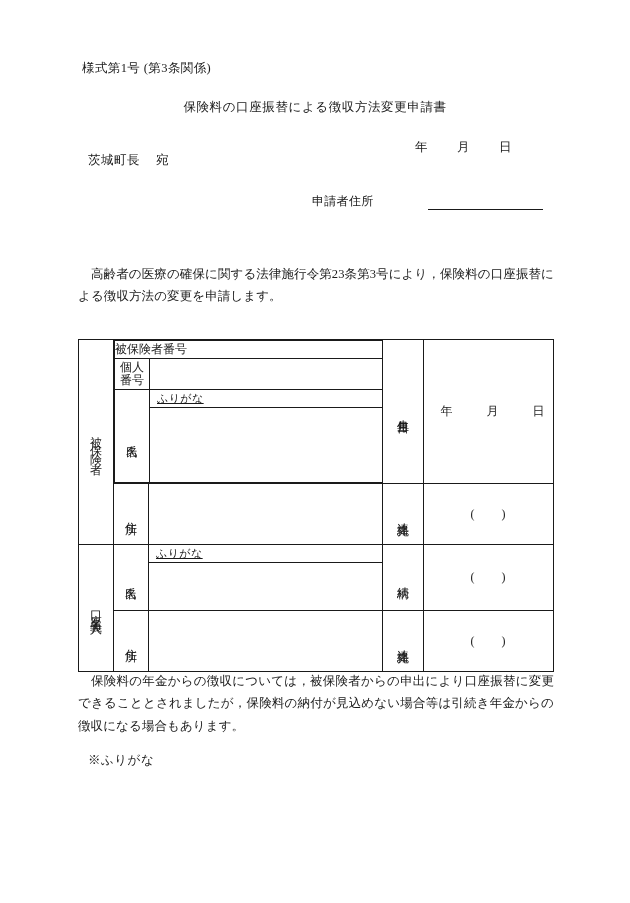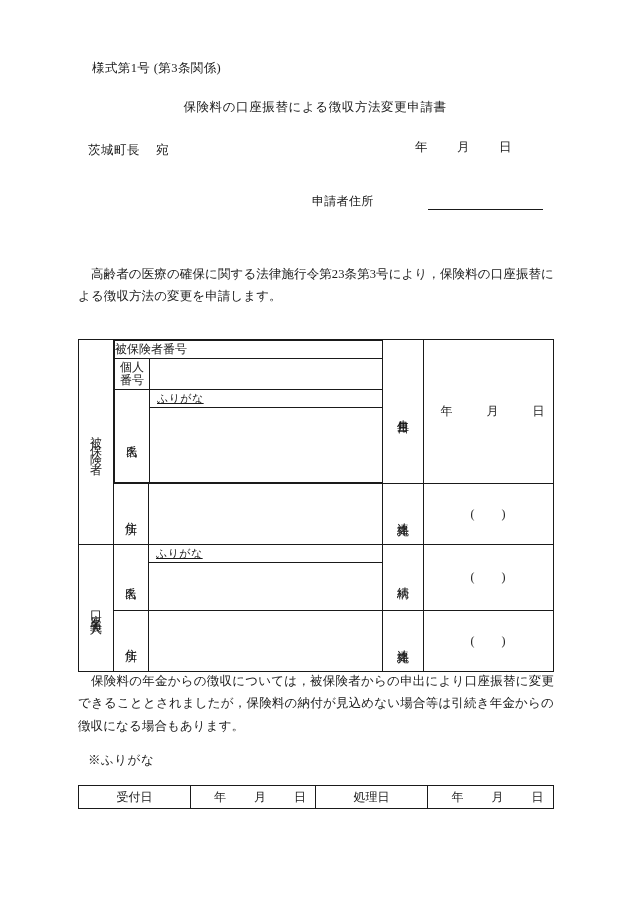--- a/index.html
+++ b/index.html
@@ -17,21 +17,21 @@
     height: 903px;
     background: #ffffff;
     overflow: hidden;
   }
 
   
   .abs { position: absolute; }
   .nowrap { white-space: nowrap; }
 
   #form-code {
-    left: 92px;
+    left: 82px;
     top: 60px;
     font-size: 12.5px;
     letter-spacing: 0.4px;
   }
 
   #doc-title {
     left: 0;
     top: 99px;
     width: 630px;
     text-align: center;
@@ -42,21 +42,21 @@
   #date-line {
     left: 415px;
     top: 139px;
     font-size: 12.5px;
   }
   #date-line .seg { display: inline-block; width: 42px; }
   #date-line .seg:last-child { width: auto; }
 
   #addressee {
     left: 88px;
-    top: 142px;
+    top: 152px;
     font-size: 12.5px;
     letter-spacing: 0.5px;
   }
   #addressee .gap { display: inline-block; width: 16px; }
 
   
   #applicant-block {
     left: 312px;
     top: 193px;
     font-size: 12px;
@@ -347,38 +347,14 @@
         </td>
       </tr>
 
     </tbody>
   </table>
 
   <div class="abs body-para" id="para-notice">保険料の年金からの徴収については，被保険者からの申出により口座振替に変更できることとされましたが，保険料の納付が見込めない場合等は引続き年金からの徴収になる場合もあります。</div>
 
   <div class="abs nowrap" id="office-note">※ふりがな</div>
 
-  <table class="abs" id="office-table">
-    <colgroup>
-      <col style="width:112px">
-      <col style="width:125px">
-      <col style="width:112px">
-      <col style="width:126px">
-    </colgroup>
-    <tbody>
-      <tr>
-        <td>
-          <span>受付日</span>
-        </td>
-        <td class="ymd">
-          <span class="seg">年</span><span class="seg">月</span><span class="seg">日</span>
-        </td>
-        <td>
-          <span>処理日</span>
-        </td>
-        <td class="ymd">
-          <span class="seg">年</span><span class="seg">月</span><span class="seg">日</span>
-        </td>
-      </tr>
-    </tbody>
-  </table>
 
 </div>
 
 </body></html>

